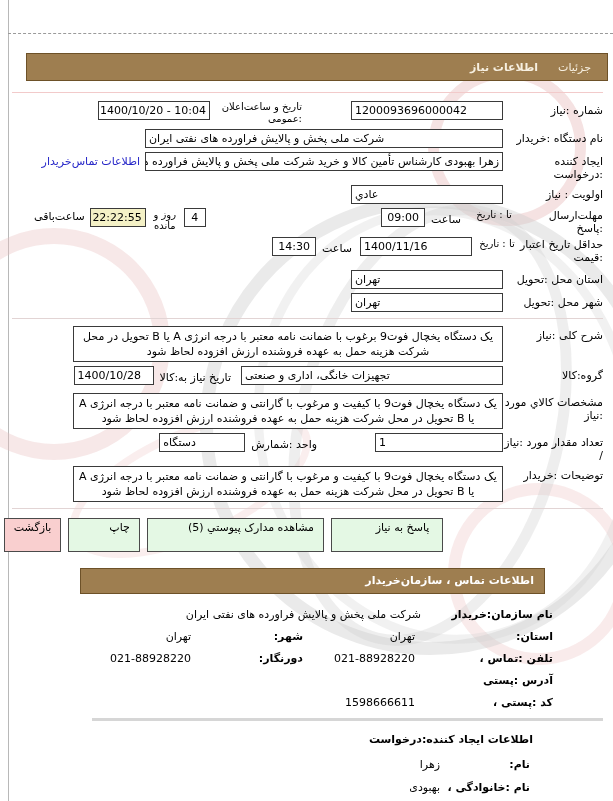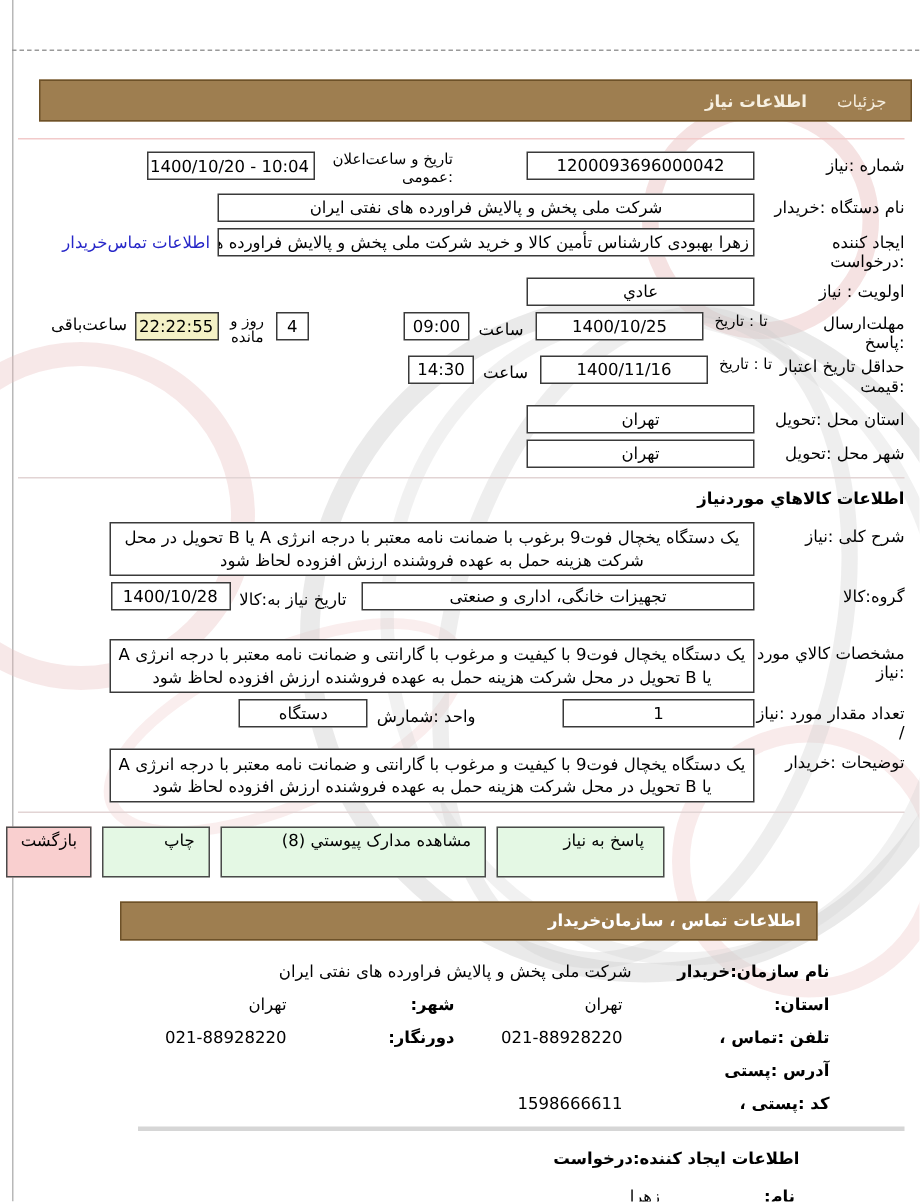--- a/index.html
+++ b/index.html
@@ -46,21 +46,21 @@
   .lbl { width:100px; flex:none; padding-top:3px; }
   .lbl-n { width:84px; flex:none; padding-top:1px; line-height:13px; }
   .lbl-w { width:98px; flex:none; padding-top:1px; line-height:13px; }
   .lbl-s { font-size:10px; line-height:12px; padding-top:0; text-align:left; width:92px; flex:none; }
   .inl { padding-top:3px; margin:0 2px; flex:none; }
   .inl-s { font-size:10px; line-height:11px; padding-top:1px; margin:0 3px; flex:none; text-align:center; }
 
   .input {
     border:1px solid #3a3a3a; background:#fff;
     height:19px; line-height:17px; padding:0 3px;
-    text-align:center; overflow:hidden; white-space:nowrap; flex:none;
+    text-align:left; overflow:hidden; white-space:nowrap; flex:none;
   }
   .ta {
     border:1px solid #3a3a3a; background:#fff;
     width:430px; min-height:34px; padding:2px 5px;
     text-align:center; line-height:15px; flex:none;
   }
   .hl { background:#f4f1c6; text-align:center; }
   .ctr { text-align:center; }
 
   .hr { border-top:1px solid #e2d4d4; margin:6px 0 7px 0; }
@@ -141,21 +141,20 @@
 
     <div class="row">
       <div class="lbl">اولویت : نیاز</div>
       <div class="input" style="width:152px">عادي</div>
     </div>
 
     <div class="row sb" style="margin-bottom:2px">
       <div class="grp">
         <div class="lbl-n">مهلت‌ارسال :پاسخ</div>
         <div class="inl-s" style="width:44px">تا : تاریخ</div>
-        <div class="input" style="width:112px">1400/10/25</div>
         <div class="inl" style="margin:2px 8px 0 6px">ساعت</div>
         <div class="input ctr" style="width:44px">09:00</div>
       </div>
       <div class="grp" style="margin-left:20px">
         <div class="input ctr" style="width:22px">4</div>
         <div class="inl-s" style="width:32px">روز و مانده</div>
         <div class="input hl" style="width:56px">22:22:55</div>
         <div class="inl" style="padding-top:2px;margin-right:5px">ساعت‌باقی</div>
       </div>
     </div>
@@ -173,31 +172,30 @@
       <div class="input" style="width:152px">تهران</div>
     </div>
 
     <div class="row">
       <div class="lbl">شهر محل :تحویل</div>
       <div class="input" style="width:152px">تهران</div>
     </div>
 
     <div class="hr"></div>
 
-    <div class="sec-title">اطلاعات کالاهاي موردنیاز</div>
 
     <div class="row">
       <div class="lbl">شرح کلی :نیاز</div>
       <div class="ta">یک دستگاه یخچال فوت9  برغوب با ضمانت نامه معتبر با درجه انرژی A یا B تحویل در محل شرکت هزینه حمل به عهده فروشنده ارزش افزوده لحاظ شود</div>
     </div>
 
     <div class="row">
       <div class="lbl">گروه:کالا</div>
       <div class="input" style="width:262px">تجهیزات خانگی، اداری و صنعتی</div>
-      <div class="inl" style="margin:2px 10px 16px 6px">تاریخ نیاز به:کالا</div>
+      <div class="inl" style="margin:2px 10px 5px 6px">تاریخ نیاز به:کالا</div>
       <div class="input" style="width:80px">1400/10/28</div>
     </div>
 
     <div class="row">
       <div class="lbl">مشخصات کالاي مورد :نیاز</div>
       <div class="ta">یک دستگاه یخچال فوت9 با کیفیت و  مرغوب با گارانتی و ضمانت نامه معتبر با درجه انرژی A یا B تحویل در محل شرکت  هزینه حمل به عهده فروشنده ارزش افزوده لحاظ شود</div>
     </div>
 
     <div class="row">
       <div class="lbl">تعداد مقدار مورد :نیاز /</div>
@@ -208,21 +206,21 @@
 
     <div class="row">
       <div class="lbl">توضیحات :خریدار</div>
       <div class="ta">یک دستگاه یخچال فوت9 با کیفیت و  مرغوب با گارانتی و ضمانت نامه معتبر با درجه انرژی A یا B تحویل در محل شرکت  هزینه حمل به عهده فروشنده ارزش افزوده لحاظ شود</div>
     </div>
 
     <div class="hr"></div>
 
     <div class="btn-row">
       <div class="btn btn-green btn-wide">پاسخ به نیاز</div>
-      <div class="btn btn-green">مشاهده مدارک پیوستي (8)</div>
+      <div class="btn btn-green">مشاهده مدارک پیوستي (5)</div>
       <div class="btn btn-green">چاپ</div>
       <div class="btn btn-pink">بازگشت</div>
       <div class="btn btn-pink">خروج</div>
     </div>
 
     <div class="bar2">اطلاعات تماس ، سازمان‌خریدار</div>
 
     <div class="c-row">
       <div class="c-lbl" style="width:104px">نام سازمان:خریدار</div>
       <div class="c-val pr" style="padding-right:28px">شرکت ملی پخش و پالایش فراورده های نفتی ایران</div>

